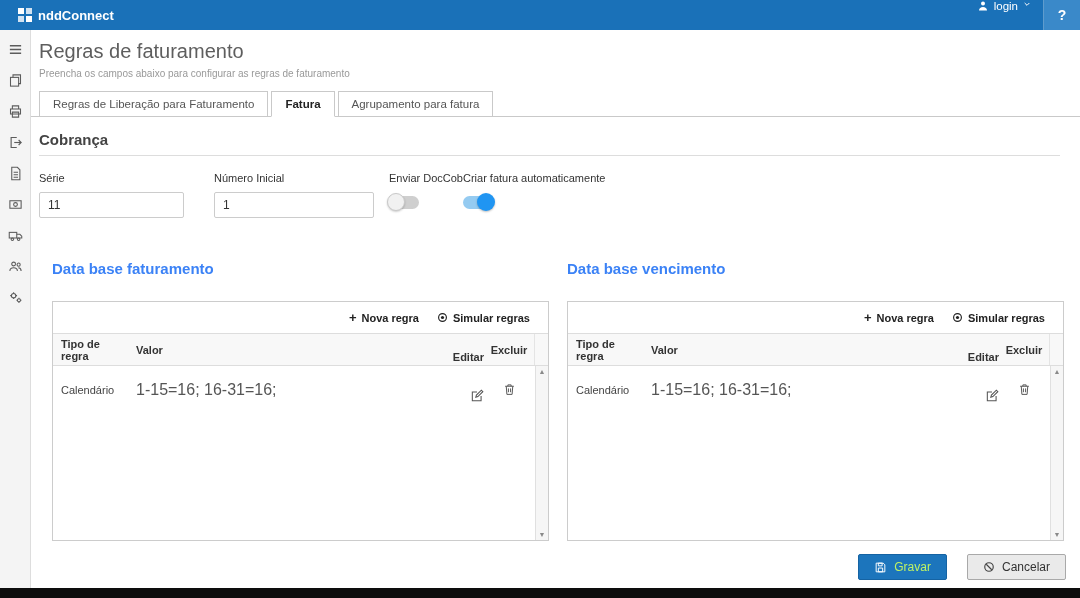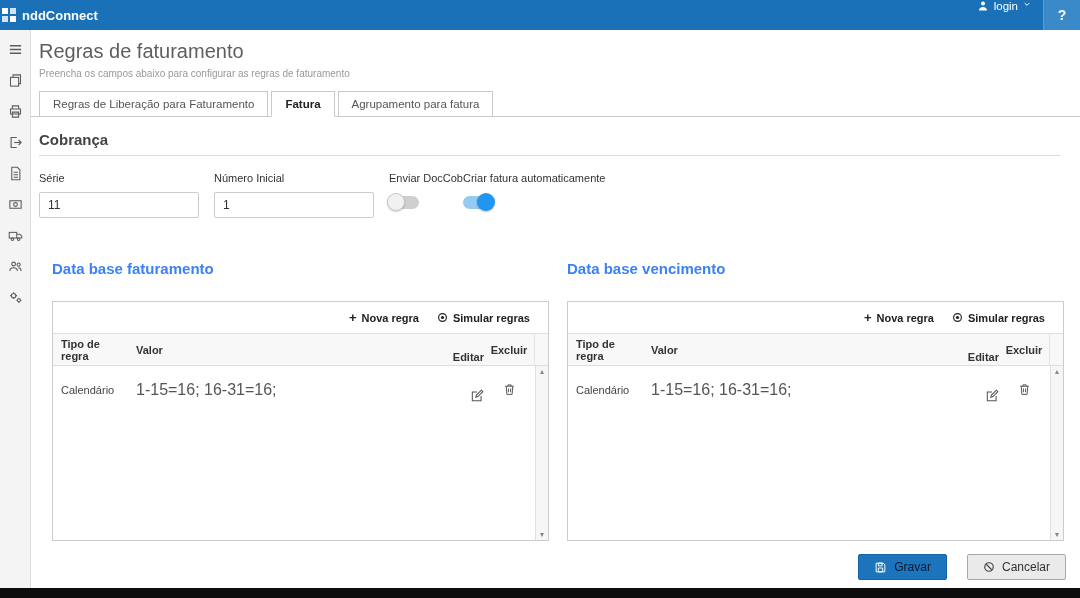--- a/index.html
+++ b/index.html
@@ -11,21 +11,21 @@
     overflow: hidden;
     color: #333;
   }
 
   
   .topbar {
     position: absolute; top:0; left:0; right:0; height:30px;
     background:#1a71b8; color:#fff;
     display:flex; align-items:center;
   }
-  .brand { display:flex; align-items:center; gap:6px; padding-left:2px; font-weight:bold; font-size:13px; }
+  .brand { display:flex; align-items:center; gap:6px; padding-left:18px; font-weight:bold; font-size:13px; }
   .logo { display:grid; grid-template-columns:6px 6px; grid-gap:2px; }
   .logo i { width:6px; height:6px; background:#fff; display:block; }
   .logo i:nth-child(2){ opacity:.8; } .logo i:nth-child(3){ opacity:.8; }
   .topbar-spacer { flex:1; }
   .login-btn { display:flex; align-items:flex-start; gap:5px; height:30px; padding:0 12px; font-size:11.5px; cursor:pointer; }
   .topbar-sep { width:1px; height:30px; background:rgba(255,255,255,.3); }
   .help-btn {
     width:36px; height:30px; background:#3a89c9; color:#fff;
     display:flex; align-items:center; justify-content:center;
     font-weight:bold; font-size:14px; cursor:pointer;
@@ -60,21 +60,21 @@
   .section-title { font-size:15px; font-weight:bold; color:#444; padding-bottom:7px; border-bottom:1px solid #ddd; }
 
   .form-row { display:flex; margin:16px 0 0 8px; }
   .field { display:flex; flex-direction:column; }
   .field.c1 { width:175px; } .field.c2 { width:175px; } .field.c3 { width:262px; }
   .field-label { font-size:11px; color:#333; }
   .text-input {
     margin-top:8px; height:26px; border:1px solid #ccc; border-radius:2px;
     padding:0 8px; font-size:12px; color:#333; font-family:"Liberation Sans",sans-serif;
   }
-  .c1 .text-input { width:160px; } .c2 .text-input { width:160px; }
+  .c1 .text-input { width:145px; } .c2 .text-input { width:160px; }
 
   .toggle { margin-top:12px; width:30px; height:13px; border-radius:8px; position:relative; cursor:pointer; }
   .toggle .knob { width:18px; height:18px; border-radius:50%; position:absolute; top:-3px; }
   .toggle.on  { background:#95cbf1; }
   .toggle.on .knob { right:-2px; background:#2095f2; box-shadow:0 1px 2px rgba(0,0,0,.25); }
   .toggle.off { background:#cfcfcf; }
   .toggle.off .knob { left:-2px; background:#f1f1f1; border:1px solid #c9c9c9; box-shadow:0 1px 2px rgba(0,0,0,.2); }
 
   
   .panels { display:flex; gap:18px; margin:42px 16px 0 21px; }
@@ -109,21 +109,21 @@
   }
   .vscroll span { font-size:7px; color:#8a8a8a; line-height:1; }
 
   
   .actions { position:absolute; right:14px; bottom:8px; display:flex; gap:20px; }
   .btn {
     height:26px; display:inline-flex; align-items:center; gap:7px;
     padding:0 15px; font-size:12px; border-radius:2px; cursor:pointer;
     font-family:"Liberation Sans",sans-serif;
   }
-  .btn-primary { background:#1c75bc; color:#0f172a; border:1px solid #1563a3; }
+  .btn-primary { background:#1c75bc; color:#bef264; border:1px solid #1563a3; }
   .btn-default { background:#eaeaea; color:#333; border:1px solid #a9a9a9; }
 
   .bottombar { position:absolute; left:0; right:0; bottom:0; height:10px; background:#0d0d0d; }
 </style>
 </head>
 <body>
 
 <div class="topbar">
   <div class="brand">
     <span class="logo">

